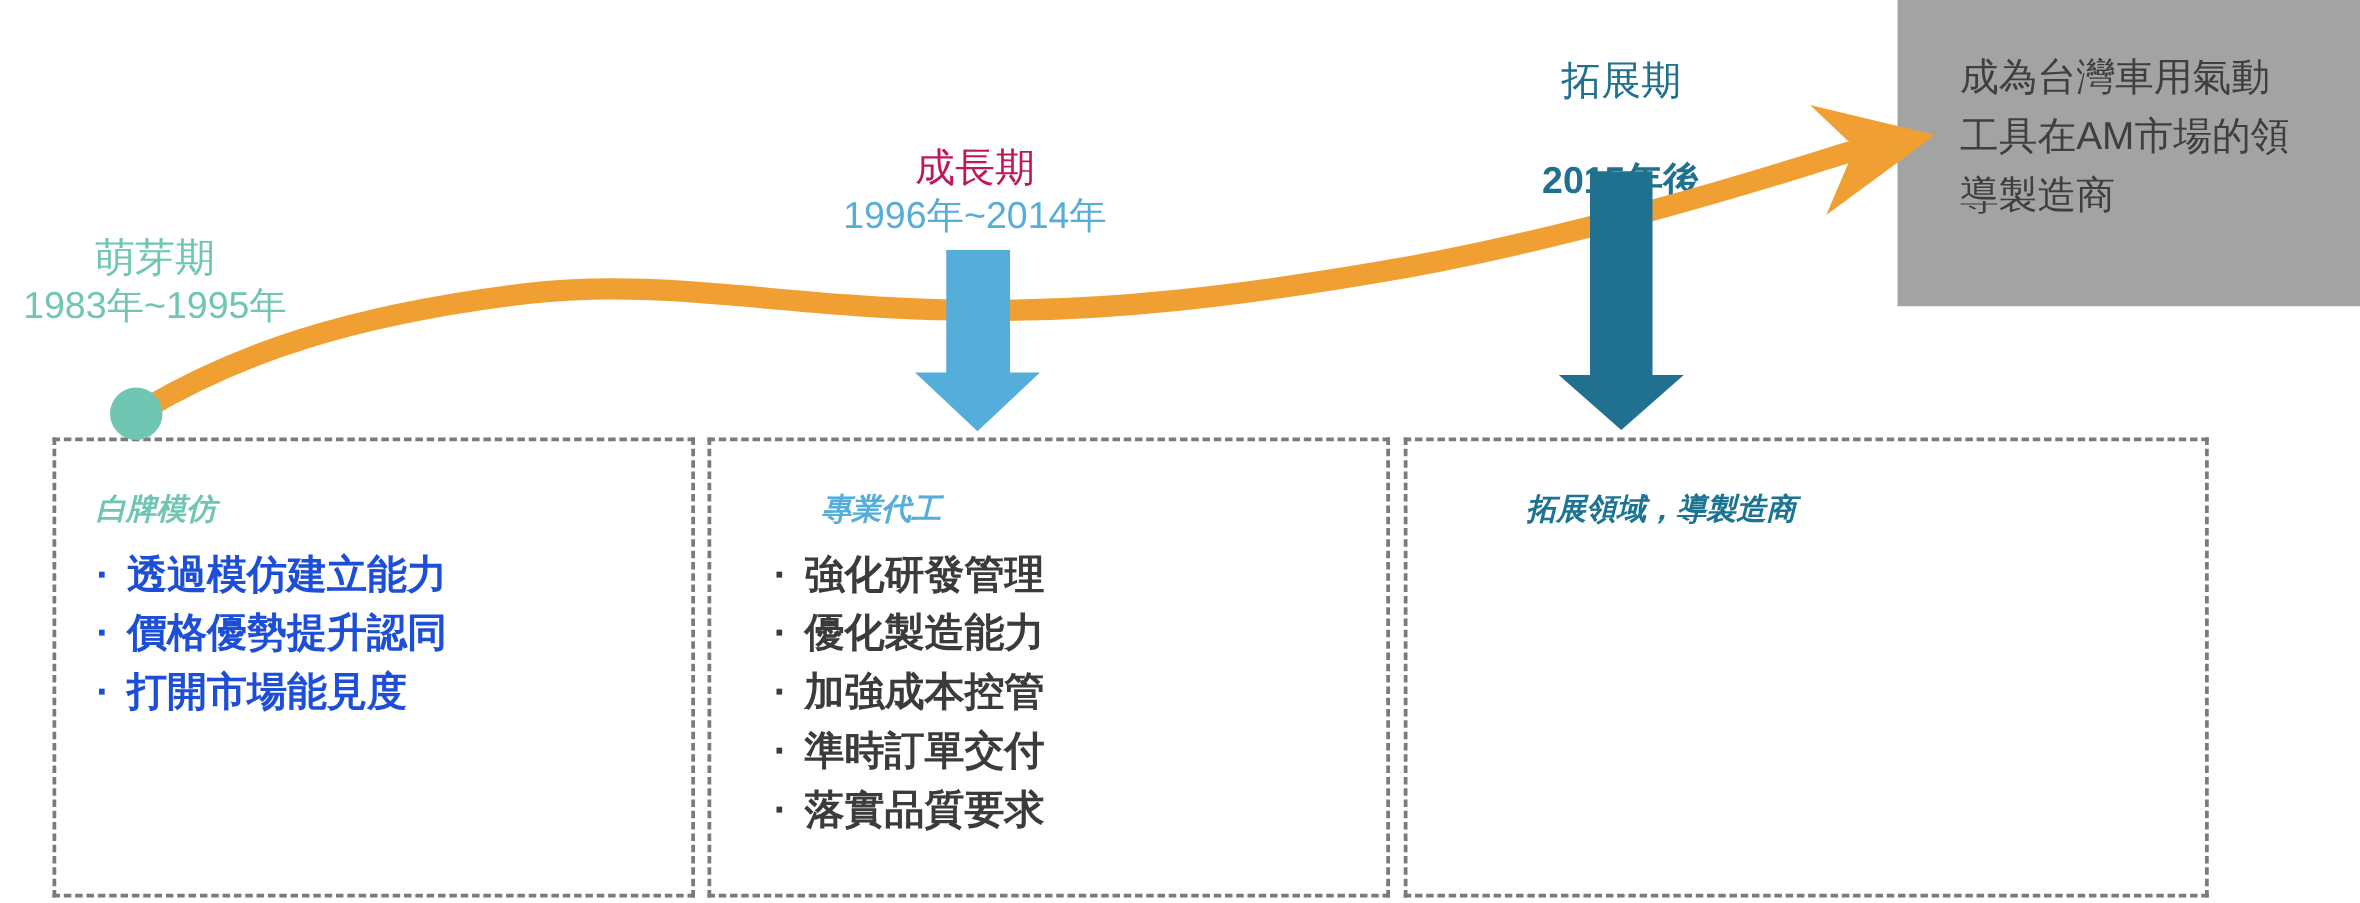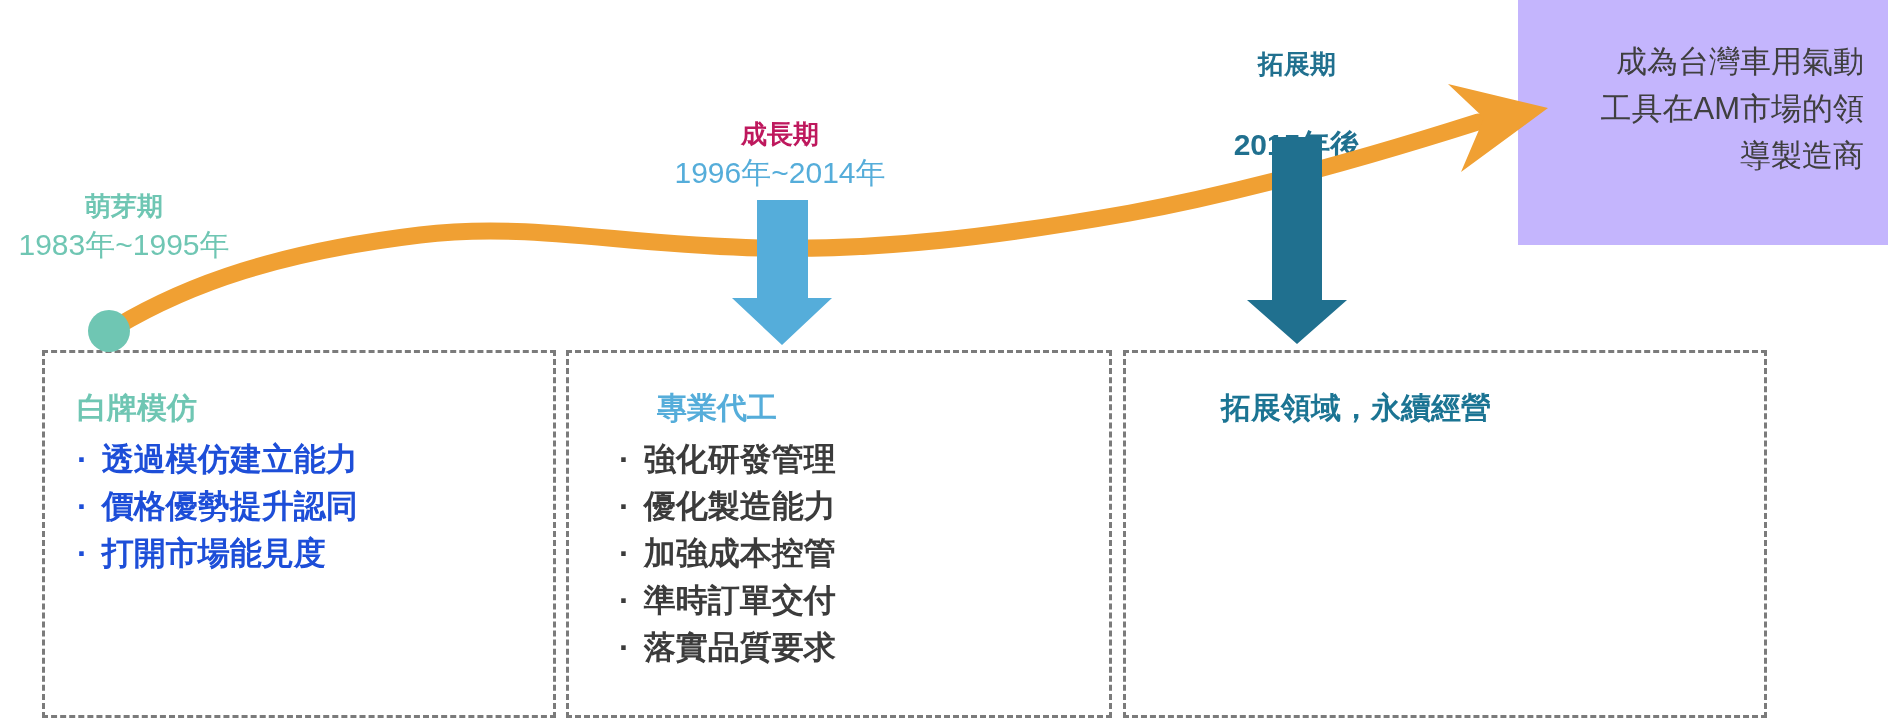--- a/index.html
+++ b/index.html
@@ -5,21 +5,21 @@
   html,body{margin:0;padding:0;background:#ffffff;}
   #canvas{
     position:relative;
     width:1888px;height:722px;
     background:#ffffff;
     overflow:hidden;
     font-family:"Liberation Sans","DejaVu Sans",sans-serif;
   }
   
   .phase-label{position:absolute;text-align:center;white-space:nowrap;}
-  .phase-name{font-size:26px;font-weight:bold;line-height:40px;}
+  .phase-name{font-size:32px;font-weight:normal;line-height:40px;}
   .phase-years{font-size:30px;line-height:38px;}
   .phase-years.bold{font-weight:bold;}
   #phase1{left:-11px;top:186px;width:270px;}
   #phase2{left:645px;top:114px;width:270px;}
   #phase3{left:1161px;top:44px;width:272px;}
   
   #goal-card{
     position:absolute;left:1518px;top:0;width:370px;height:245px;
     box-sizing:border-box;padding:38px 24px 0 50px;
     font-size:31px;line-height:47px;
@@ -27,35 +27,35 @@
   #goal-card span{display:block;}
   
   .stage-card{
     position:absolute;top:350px;height:368px;
     box-sizing:border-box;border:3px dashed #7b7b7b;
     padding-top:35px;
   }
   #stage1{left:42px;width:514px;padding-left:32px;}
   #stage2{left:566px;width:546px;padding-left:50px;}
   #stage3{left:1123px;width:644px;padding-left:95px;}
-  .stage-title{font-size:30px;font-weight:bold;line-height:40px;white-space:nowrap;}
+  .stage-title{font-size:24px;font-weight:bold;line-height:40px;white-space:nowrap;font-style:italic;}
   .stage-card ul{list-style:none;margin:8px 0 0 0;padding:0;}
   .stage-card li{
     font-size:32px;line-height:47px;font-weight:bold;white-space:nowrap;
   }
   .stage-card li::before{content:"·";margin-right:14px;font-weight:bold;}
   
   #gfx{position:absolute;left:0;top:0;pointer-events:none;}
 </style>
 </head>
 <body>
 
 <div id="canvas">
 
-  <div id="goal-card" style="background: #c4b5fd; text-align: right;">
+  <div id="goal-card" style="background: #a3a3a3;">
     <span style="color: rgb(63, 63, 63);">成為台灣車用氣動</span>
     <span style="color: rgb(63, 63, 63);">工具在AM市場的領</span>
     <span style="color: rgb(63, 63, 63);">導製造商</span>
   </div>
 
   <div id="phase1" class="phase-label">
     <div class="phase-name" style="color: rgb(111, 198, 179);">萌芽期</div>
     <div class="phase-years" style="color: rgb(111, 198, 179);">1983年~1995年</div>
   </div>
   <div id="phase2" class="phase-label">
@@ -81,21 +81,21 @@
     <ul style="color: rgb(59, 59, 59);">
       <li>強化研發管理</li>
       <li>優化製造能力</li>
       <li>加強成本控管</li>
       <li>準時訂單交付</li>
       <li>落實品質要求</li>
     </ul>
   </div>
 
   <div id="stage3" class="stage-card">
-    <div class="stage-title" style="color: rgb(27, 116, 147);">拓展領域，永續經營</div>
+    <div class="stage-title" style="color: rgb(27, 116, 147);">拓展領域，導製造商</div>
   </div>
 
   <svg id="gfx" width="1888" height="722" viewBox="0 0 1888 722">
     <path d="M 116 327 C 190 283, 280 252, 420 235 C 530 222, 620 245, 760 248 C 880 251, 1000 236, 1130 213 C 1260 189, 1390 150, 1478 122" fill="none" stroke-width="17" stroke-linecap="round" stroke="#F0A033"></path>
     <polygon points="1548,108 1448,84 1484,118 1461,172" fill="#F0A033"></polygon>
     <circle cx="109" cy="331" r="21" fill="#6FC6B3"></circle>
     <polygon points="757,200 808,200 808,298 832,298 782,345 732,298 757,298" fill="#55ADDA"></polygon>
     <polygon points="1272,137 1322,137 1322,300 1347,300 1297,344 1247,300 1272,300" fill="#20708F"></polygon>
   </svg>
 

